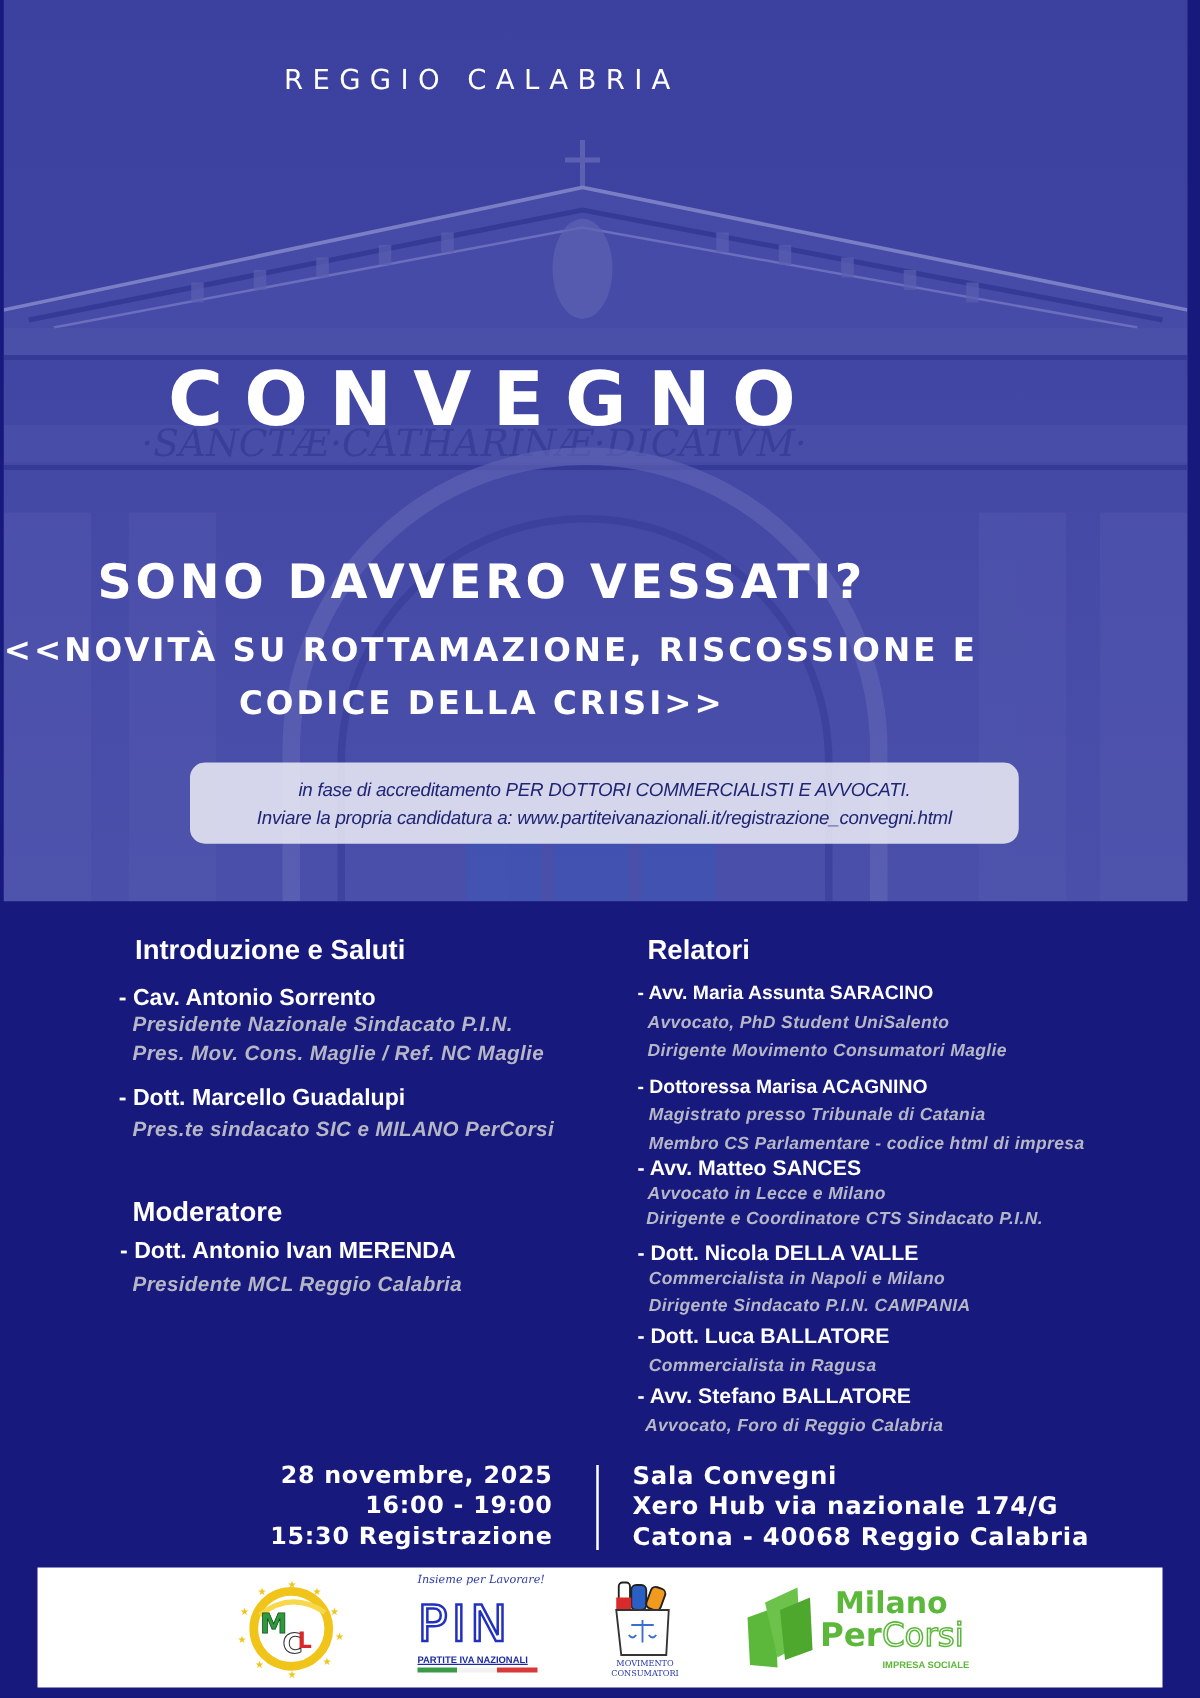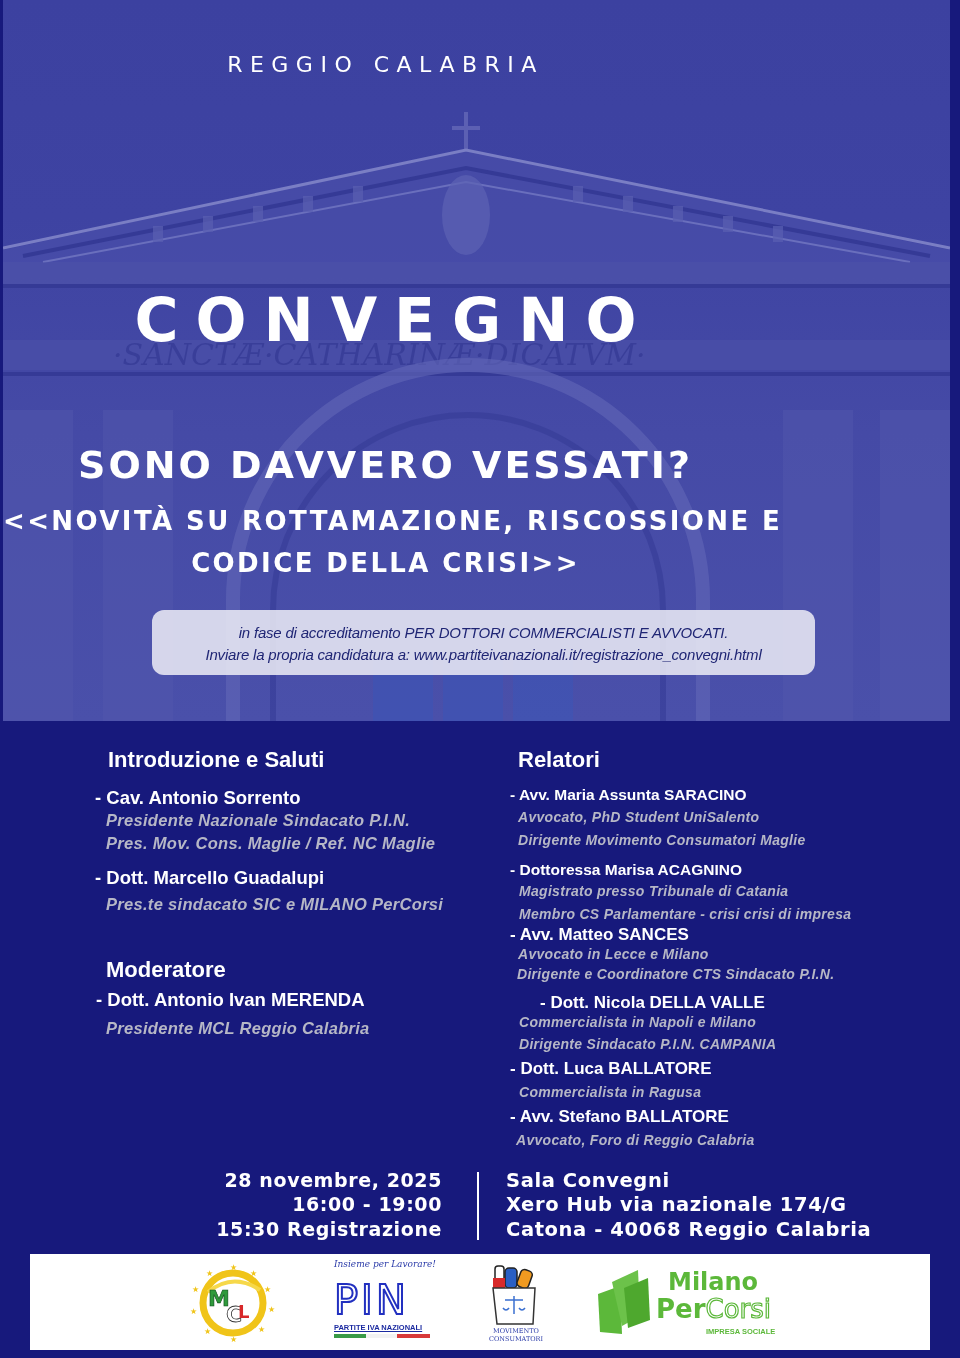--- a/index.html
+++ b/index.html
@@ -123,27 +123,27 @@
 <div class="abs sub sub-l" style="left:106px; top:1020px;">Presidente MCL Reggio Calabria</div>
 
 <div class="abs h-sec" style="left:518px; top:749px;">Relatori</div>
 
 <div class="abs nm nm-r" style="left:510px; top:787px;">- Avv. Maria Assunta SARACINO</div>
 <div class="abs sub sub-r" style="left:518px; top:810px;">Avvocato, PhD Student UniSalento</div>
 <div class="abs sub sub-r" style="left:518px; top:833px;">Dirigente Movimento Consumatori Maglie</div>
 
 <div class="abs nm nm-r" style="left:510px; top:862px;">- Dottoressa Marisa ACAGNINO</div>
 <div class="abs sub sub-r" style="left:519px; top:884px;">Magistrato presso Tribunale di Catania</div>
-<div class="abs sub sub-r" style="left:519px; top:907px;">Membro CS Parlamentare - crisi crisi di impresa</div>
+<div class="abs sub sub-r" style="left:519px; top:907px;">Membro CS Parlamentare - codice html di impresa</div>
 
 <div class="abs nm nm-r2" style="left:510px; top:926px;">- Avv. Matteo SANCES</div>
 <div class="abs sub sub-r" style="left:518px; top:947px;">Avvocato in Lecce e Milano</div>
 <div class="abs sub sub-r" style="left:517px; top:967px;">Dirigente e Coordinatore CTS Sindacato P.I.N.</div>
 
-<div class="abs nm nm-r2" style="left:510px; top:994px;margin-left:30px;">- Dott. Nicola DELLA VALLE</div>
+<div class="abs nm nm-r2" style="left:510px; top:994px;">- Dott. Nicola DELLA VALLE</div>
 <div class="abs sub sub-r" style="left:519px; top:1015px;">Commercialista in Napoli e Milano</div>
 <div class="abs sub sub-r" style="left:519px; top:1037px;">Dirigente Sindacato P.I.N. CAMPANIA</div>
 
 <div class="abs nm nm-r2" style="left:510px; top:1060px;">- Dott. Luca BALLATORE</div>
 <div class="abs sub sub-r" style="left:519px; top:1085px;">Commercialista in Ragusa</div>
 
 <div class="abs nm nm-r2" style="left:510px; top:1108px;">- Avv. Stefano BALLATORE</div>
 <div class="abs sub sub-r" style="left:516px; top:1133px;">Avvocato, Foro di Reggio Calabria</div>
 
 <div class="abs ev ev-l" style="top:1171px;">28 novembre, 2025</div>

